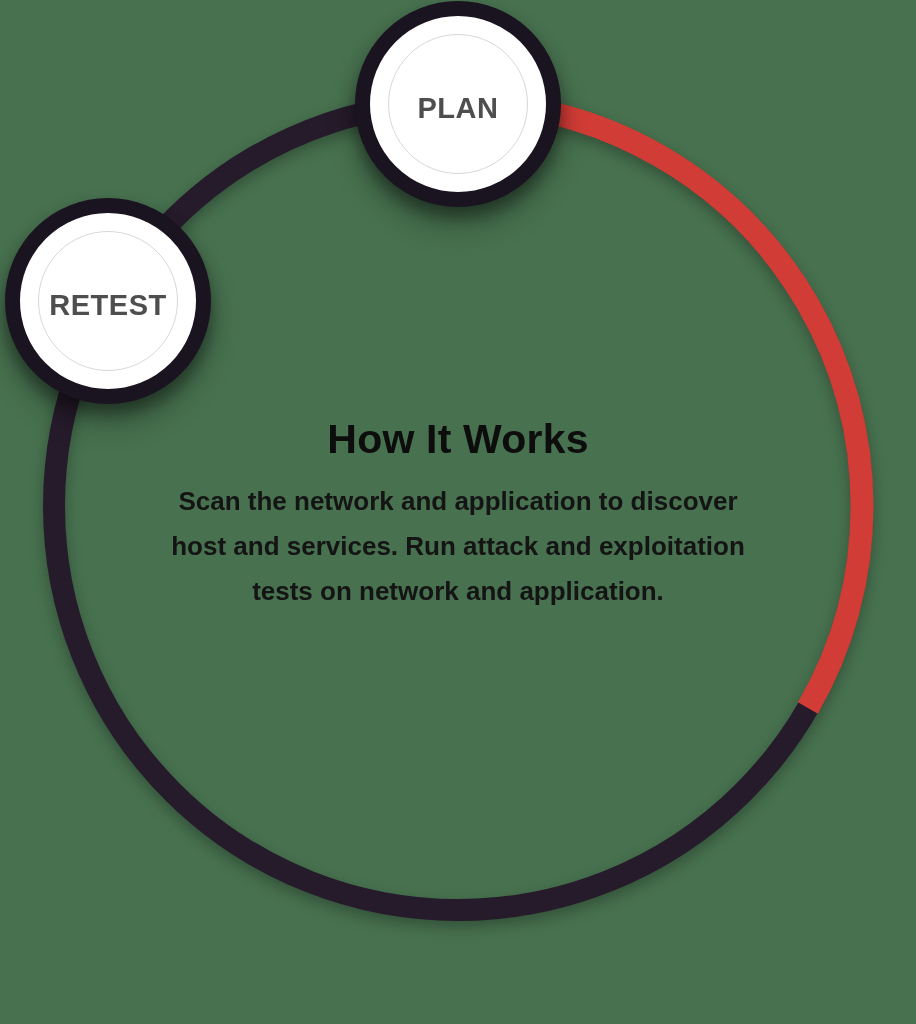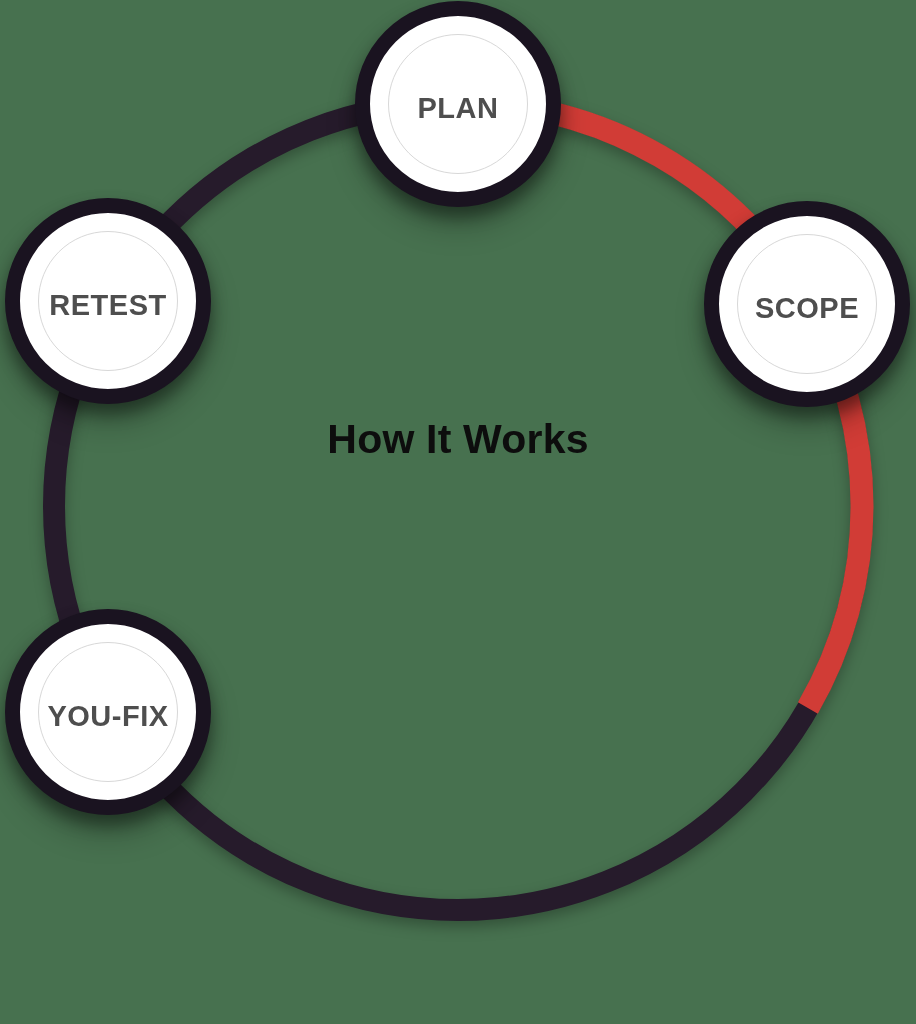--- a/index.html
+++ b/index.html
@@ -101,37 +101,28 @@
     <circle cx="458" cy="506" r="404" fill="none" stroke-width="22" stroke="#261B2B"></circle>
     <path d="M 458 102 A 404 404 0 0 1 807.9 708" fill="none" stroke-width="23" stroke="#D13C36"></path>
   </svg>
 
   <div class="node node-plan">
     <div class="node-inner">
       <span class="node-label">PLAN</span>
     </div>
   </div>
 
-  <div class="node node-scope">
-    <div class="node-inner">
-      <span class="node-label">SCOPE</span>
-    </div>
-  </div>
 
 
 
-  <div class="node node-youfix">
-    <div class="node-inner">
-      <span class="node-label">YOU-FIX</span>
-    </div>
-  </div>
 
   <div class="node node-retest">
     <div class="node-inner">
       <span class="node-label">RETEST</span>
     </div>
   </div>
 
   <div class="center-text">
     <h1 class="center-title">How It Works</h1>
+    <p class="center-desc">Scan the network and application to discover host and services. Run attack and exploitation tests on network and application.</p>
   </div>
 
 </div>
 
 </body></html>

